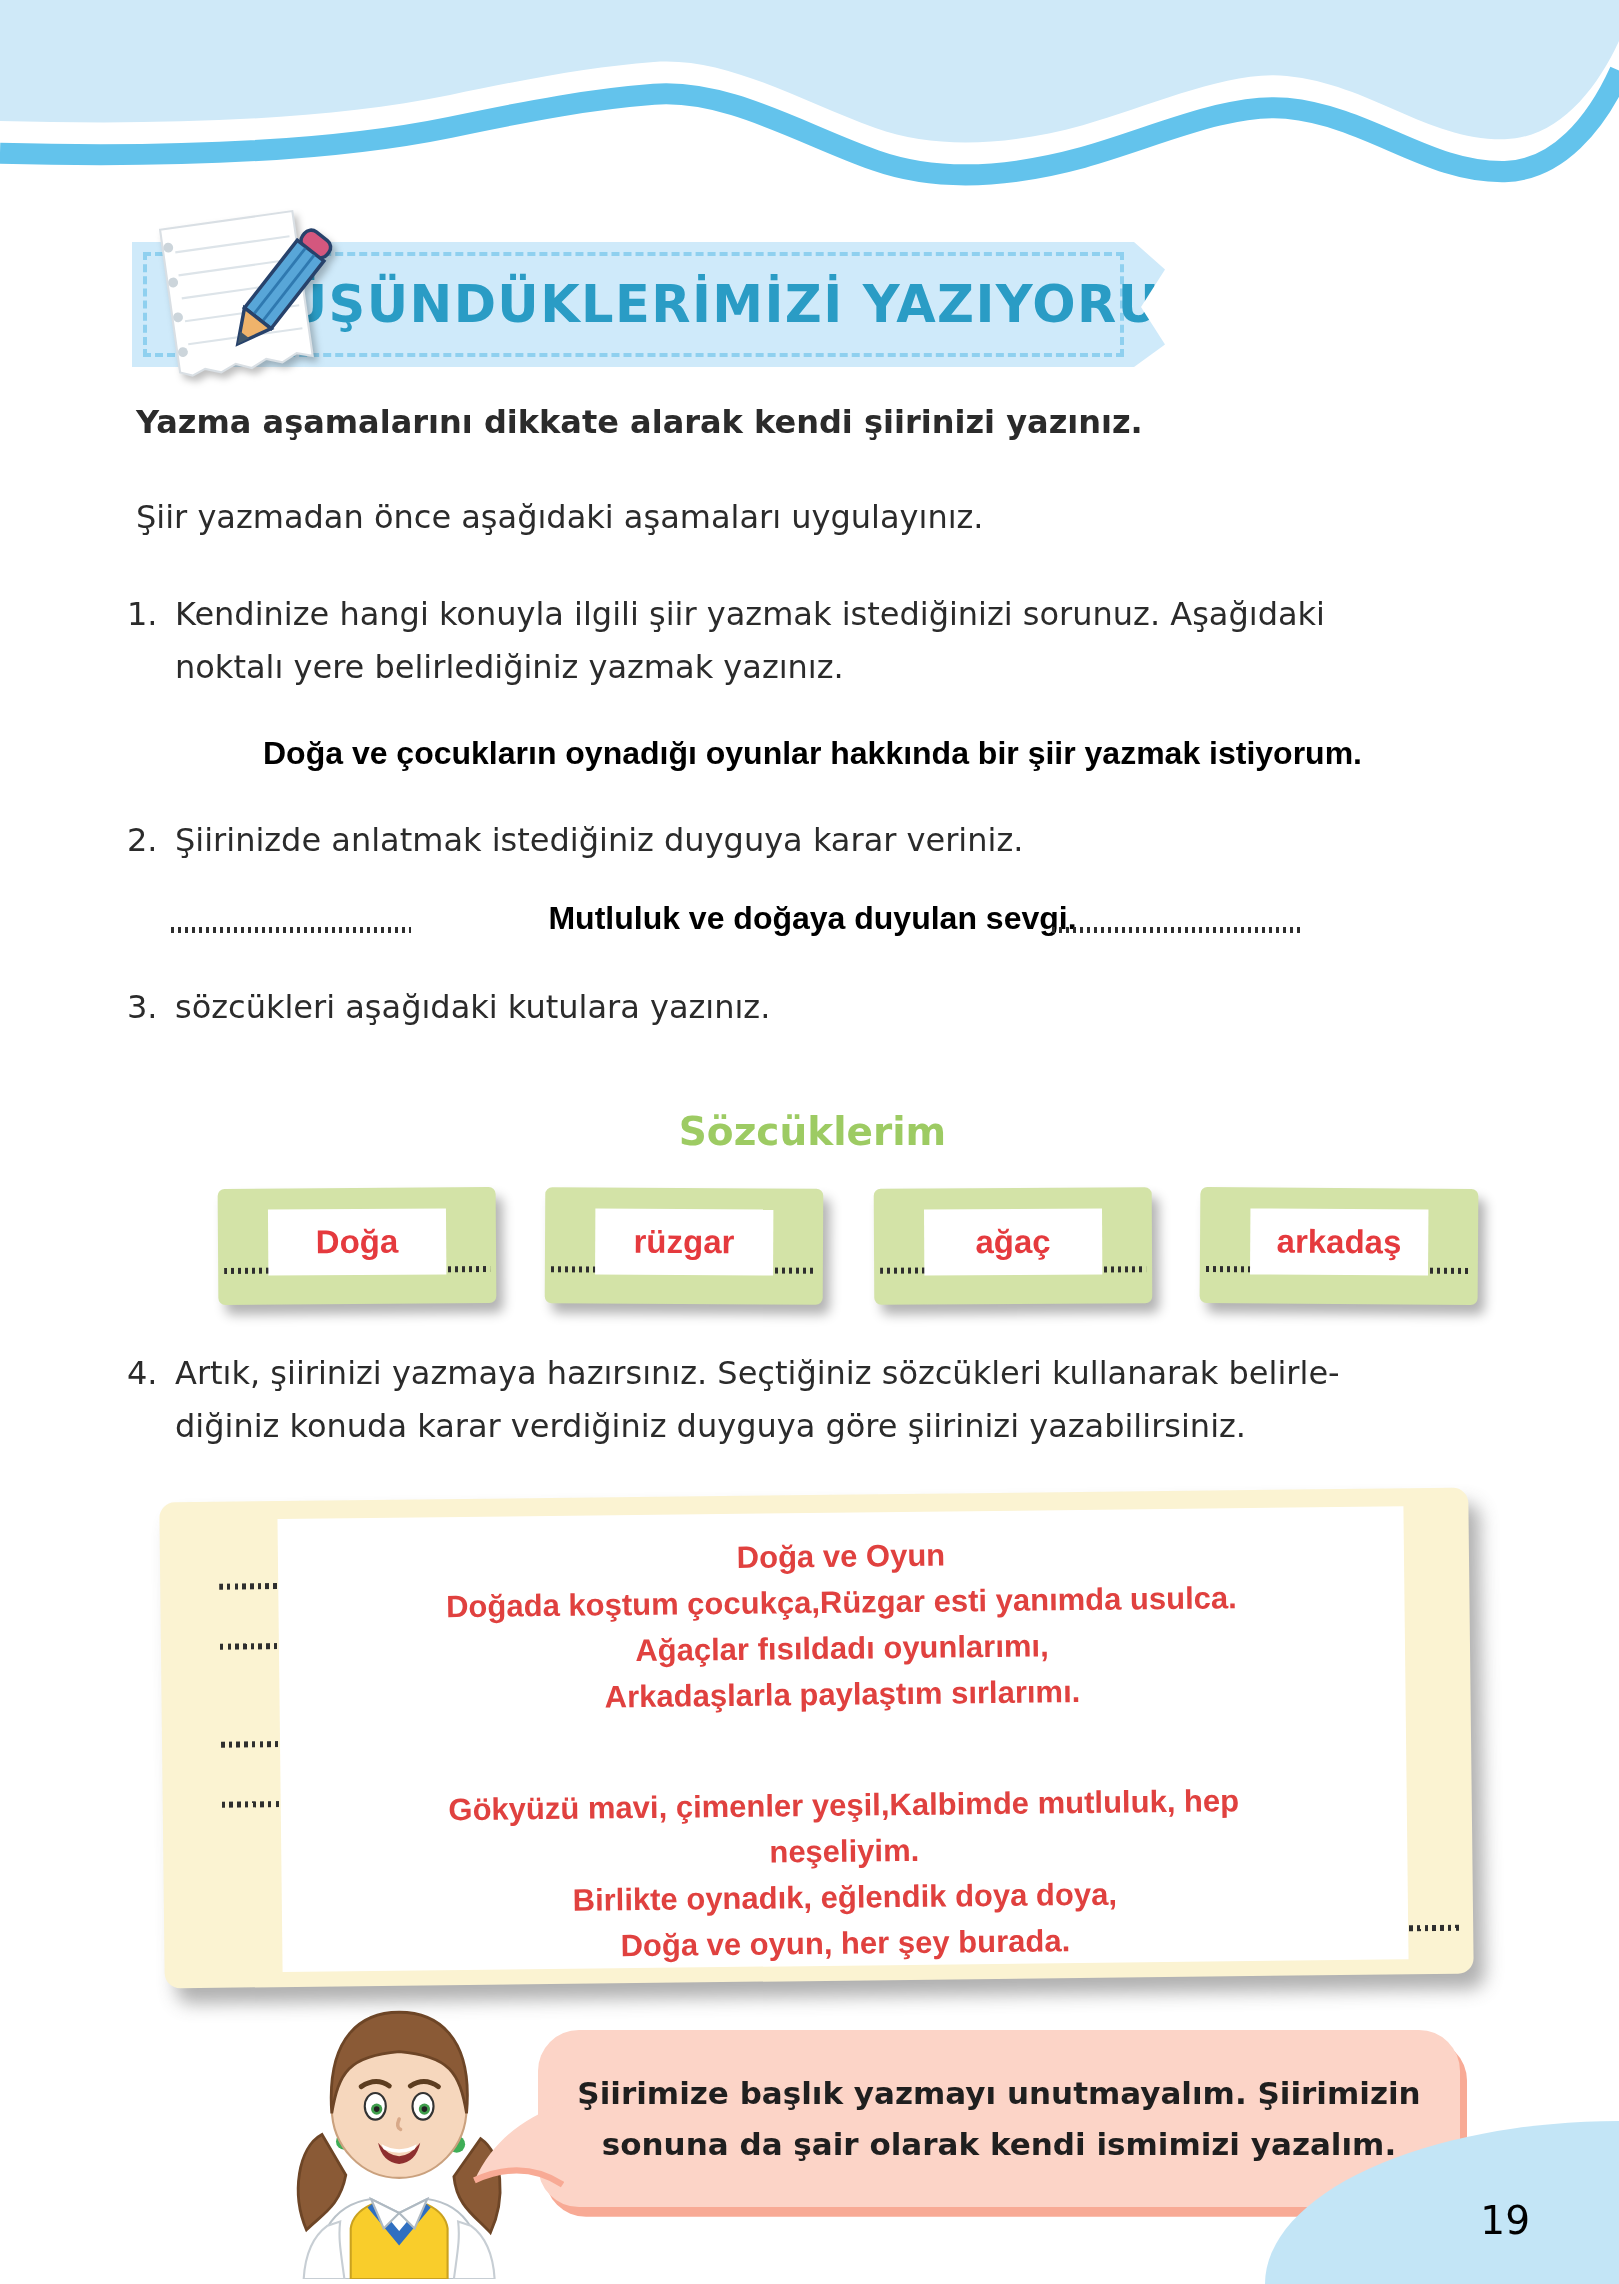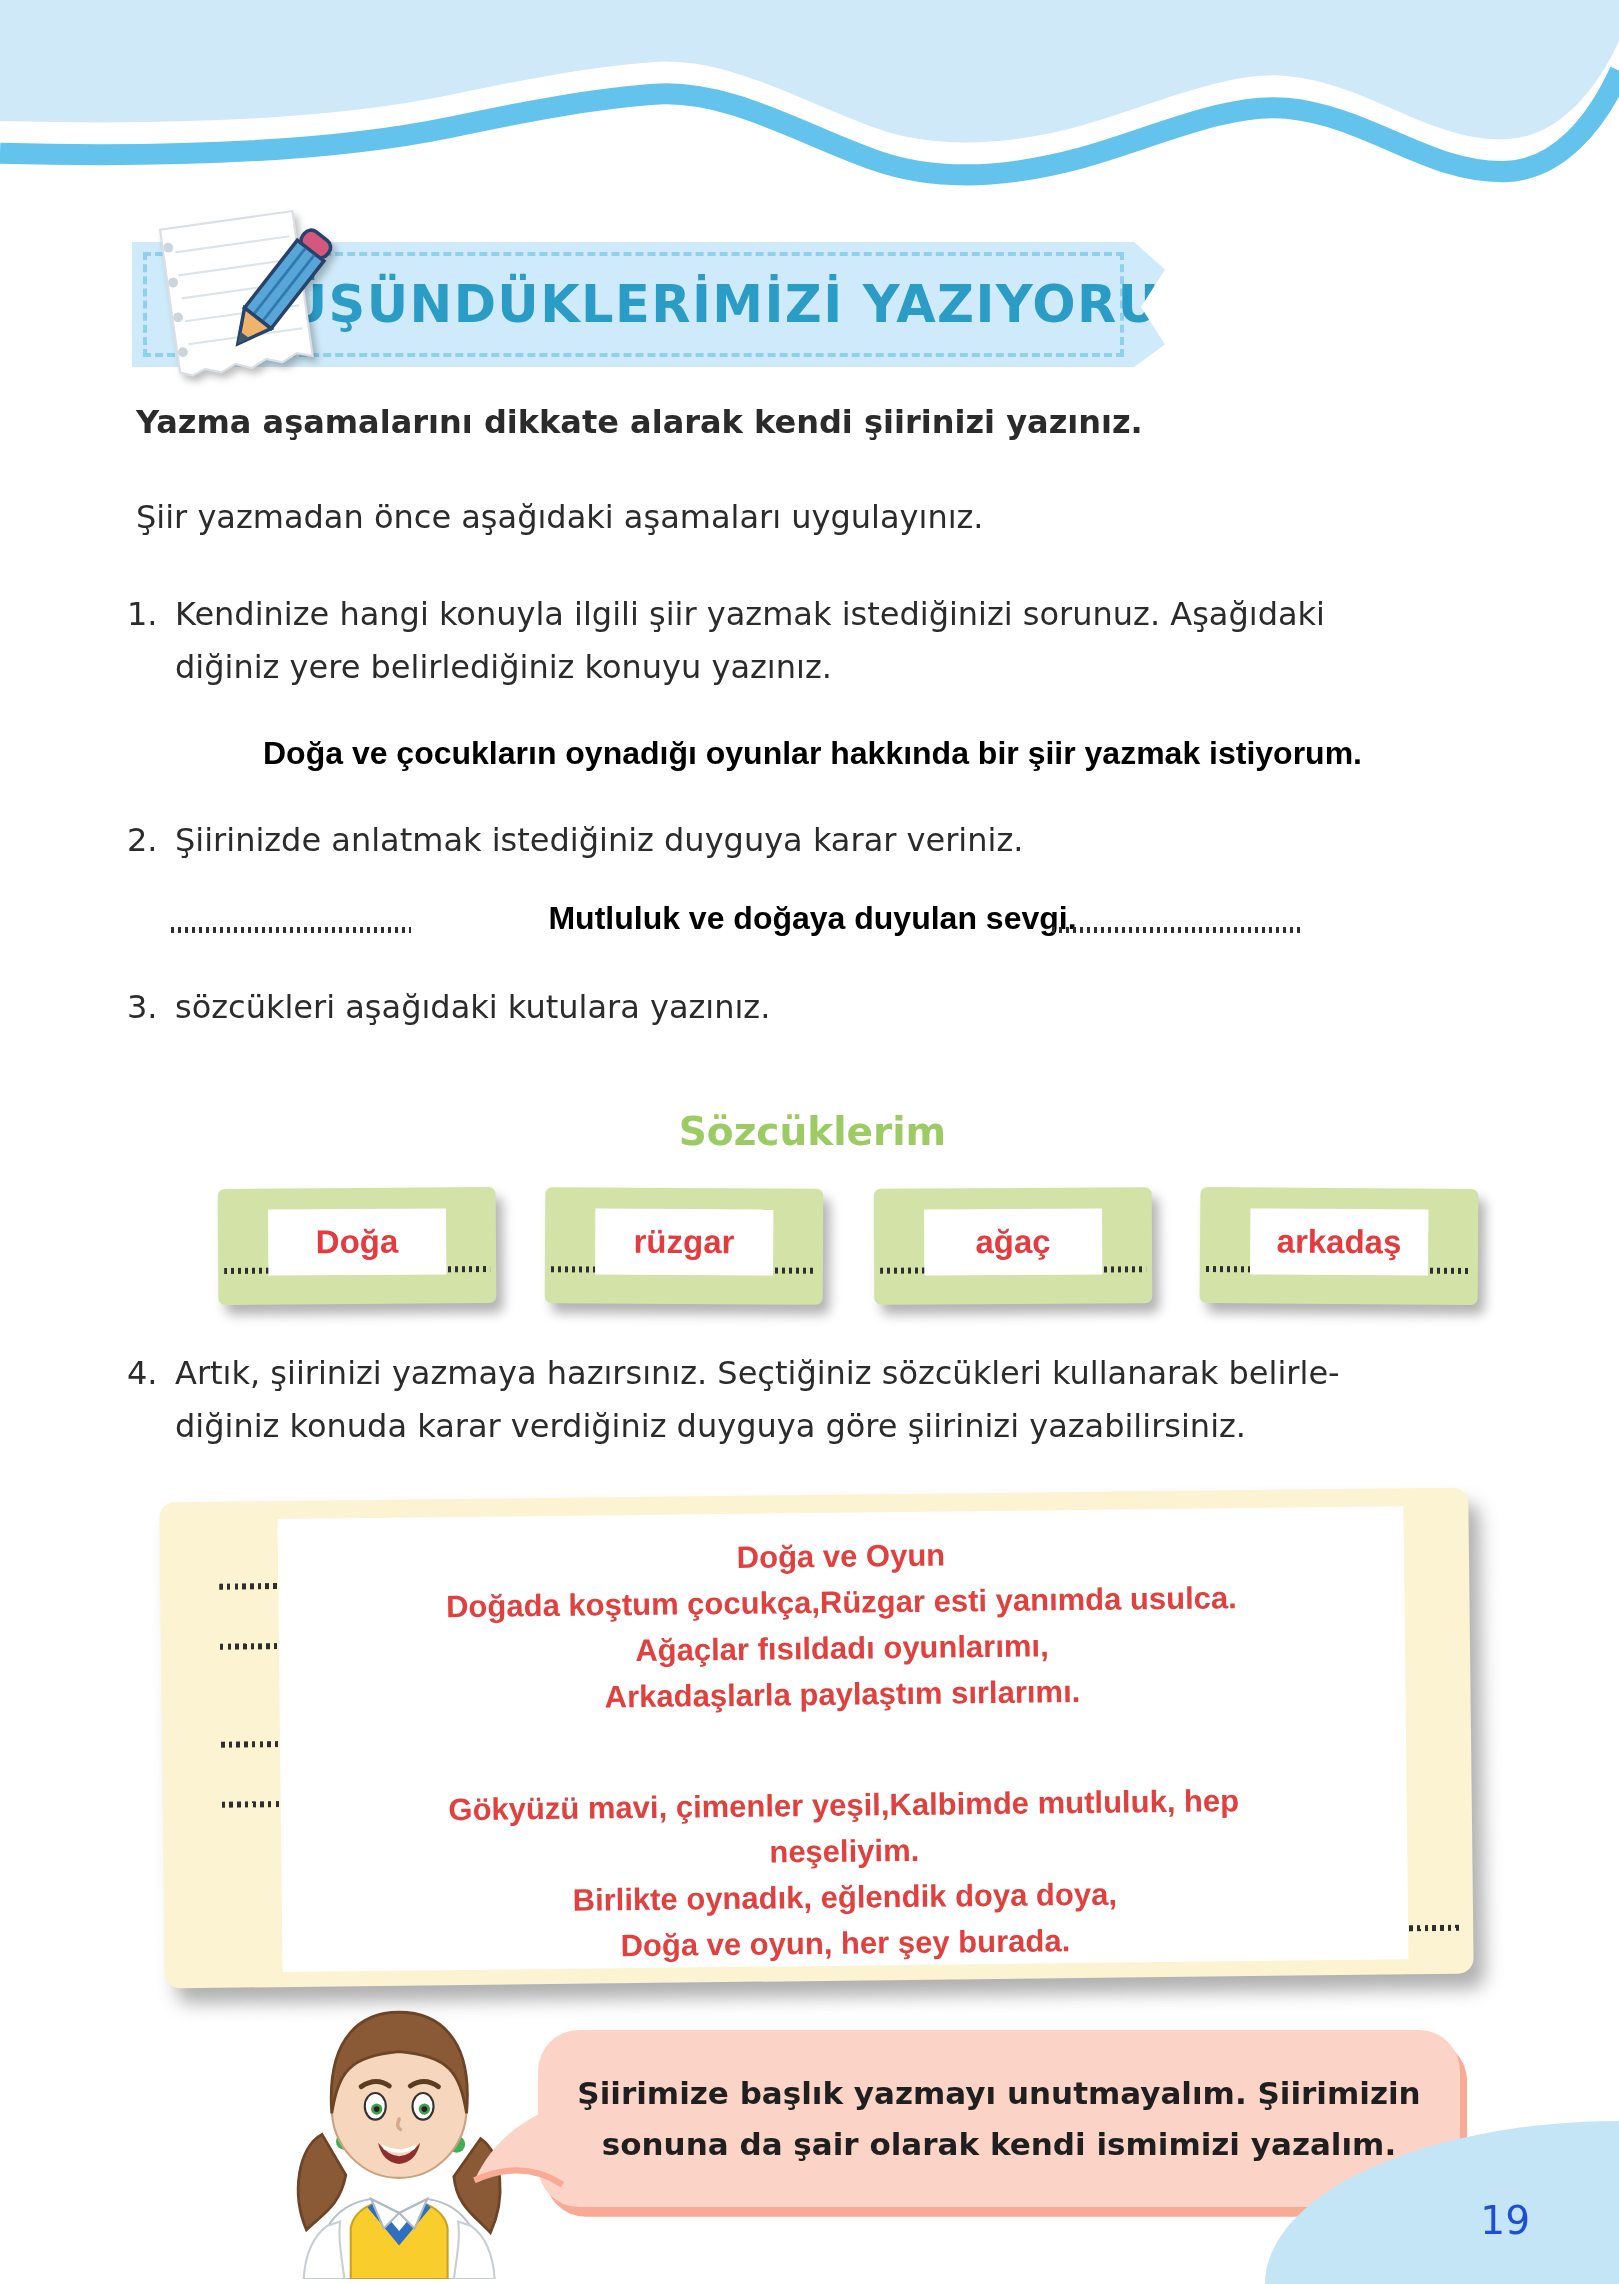--- a/index.html
+++ b/index.html
@@ -55,21 +55,21 @@
   .girl{position:absolute;left:278px;top:1994px;width:243px;height:285px;}
   .bubble{position:absolute;left:538px;top:2030px;width:922px;height:177px;background:#fcd4c7;border-radius:41px;
           box-shadow:7px 9.8px 0 #f8aa95;}
   .bubble-tail{position:absolute;left:-65px;top:65px;width:91px;height:105px;}
   .bubble-text{position:absolute;inset:0;display:flex;flex-direction:column;align-items:center;justify-content:center;
           gap:15.5px;font-weight:bold;font-size:31px;color:#1f1f1f;white-space:nowrap;}
 
   
   .page-blob{position:absolute;right:0;bottom:0;width:355px;height:163px;background:#c3e5f6;
           border-top-left-radius:100% 100%;}
-  .page-num{position:absolute;right:90px;bottom:41px;font-size:39px;color:#1d4ed8;}
+  .page-num{position:absolute;right:90px;bottom:41px;font-size:39px;color:#000000;}
 </style>
 </head>
 <body>
 
 <div class="page">
 
   <svg class="top-wave" viewBox="0 0 2304 300" aria-hidden="true">
     <path d="M0,0 L2304,0 L2304,55 C2270,130 2215,196 2140,198 C2030,200 1950,120 1830,108
              C1745,100 1640,150 1540,178 C1430,208 1330,212 1245,182 C1140,145 1035,80 930,88
              C840,95 760,110 640,135 C460,172 230,178 0,172 Z" fill="#cfe9f8"></path>
@@ -105,21 +105,21 @@
       <polygon points="192,212 208,212 200,228" fill="#40576b"></polygon>
     </g>
   </svg>
 
   <div class="tline bold" style="top:396px;">Yazma aşamalarını dikkate alarak kendi şiirinizi yazınız.</div>
   <div class="tline" style="top:491px;">Şiir yazmadan önce aşağıdaki aşamaları uygulayınız.</div>
 
   <div class="step" style="top:588px;">
     <span class="num">1.</span>
     <div>Kendinize hangi konuyla ilgili şiir yazmak istediğinizi sorunuz. Aşağıdaki</div>
-    <div>diğiniz yere belirlediğiniz konuyu yazınız.</div>
+    <div>noktalı yere belirlediğiniz yazmak yazınız.</div>
   </div>
   <div class="answer" style="top:735px;">Doğa ve çocukların oynadığı oyunlar hakkında bir şiir yazmak istiyorum.</div>
 
   <div class="step" style="top:814px;">
     <span class="num">2.</span>
     <div>Şiirinizde anlatmak istediğiniz duyguya karar veriniz.</div>
   </div>
   <div class="answer" style="top:900px;">Mutluluk ve doğaya duyulan sevgi.</div>
   <div class="dots" style="left:171px;top:927px;width:240px;"></div>
   <div class="dots" style="left:1052px;top:927px;width:250px;"></div>

